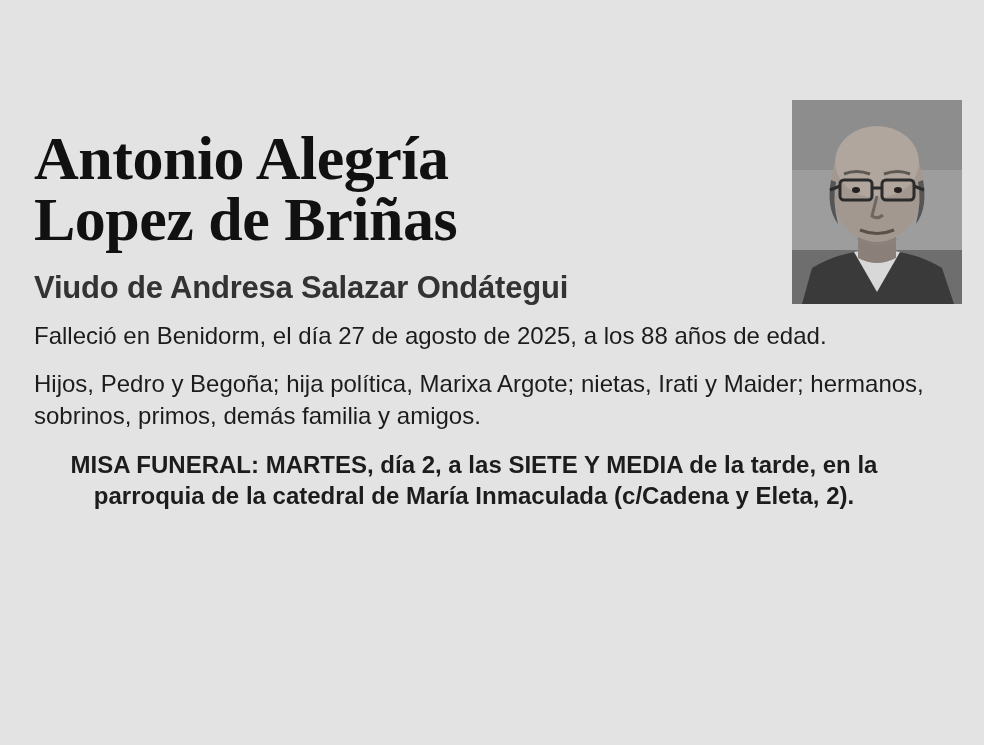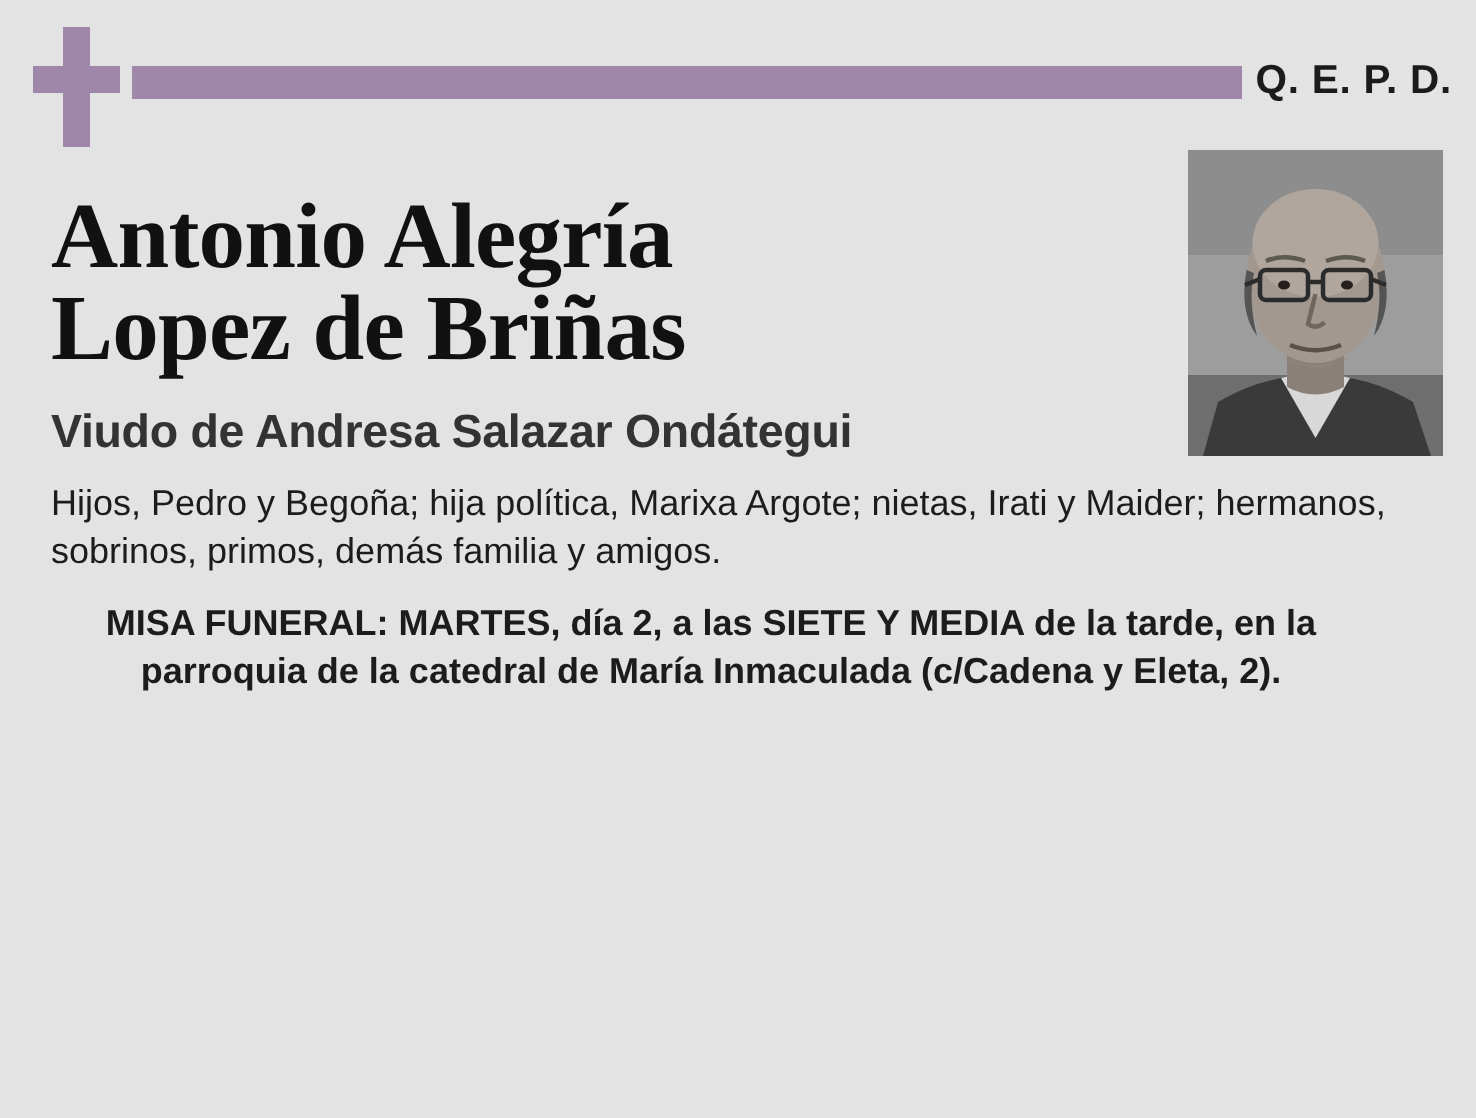--- a/index.html
+++ b/index.html
@@ -124,28 +124,20 @@
     line-height: 1.32;
     width: 880px;
     text-align: center;
   }
 </style>
 </head>
 <body>
 
 <div class="notice">
 
-  <div class="header">
-    <div class="cross">
-      <div class="v"></div>
-      <div class="h"></div>
-    </div>
-    <div class="band"></div>
-    <div class="qepd">Q. E. P. D.</div>
-  </div>
 
   <div class="portrait">
     <svg width="170" height="204" viewBox="0 0 170 204" xmlns="http://www.w3.org/2000/svg" aria-hidden="true">
       <rect x="0" y="0" width="170" height="204" fill="#9d9d9d"></rect>
       <rect x="0" y="0" width="170" height="70" fill="#8d8d8d"></rect>
       <rect x="0" y="150" width="170" height="54" fill="#6e6e6e"></rect>
 
       <path d="M10 204 L20 168 Q50 150 85 150 Q120 150 150 168 L162 204 Z" fill="#3a3a3a"></path>
       <path d="M62 152 L85 192 L108 152 Q85 146 62 152 Z" fill="#d8d8d8"></path>
 
@@ -175,17 +167,18 @@
       <path d="M68 130 Q85 137 102 130" stroke="#5a504a" stroke-width="3" fill="none"></path>
 
       <path d="M62 138 Q85 152 108 138 Q85 148 62 138 Z" fill="#8e847c"></path>
     </svg>
   </div>
 
   <div class="content">
     <h1 class="deceased-name">Antonio Alegría
 Lopez de Briñas</h1>
     <div class="relation">Viudo de Andresa Salazar Ondátegui</div>
+    <p class="paragraph">Falleció en Benidorm, el día 27 de agosto de 2025, a los 88 años de edad.</p>
     <p class="paragraph">Hijos, Pedro y Begoña; hija política, Marixa Argote; nietas, Irati y Maider; hermanos, sobrinos, primos, demás familia y amigos.</p>
     <p class="paragraph bold">MISA FUNERAL: MARTES, día 2, a las SIETE Y MEDIA de la tarde, en la parroquia de la catedral de María Inmaculada (c/Cadena y Eleta, 2).</p>
   </div>
 
 </div>
 
 </body></html>

